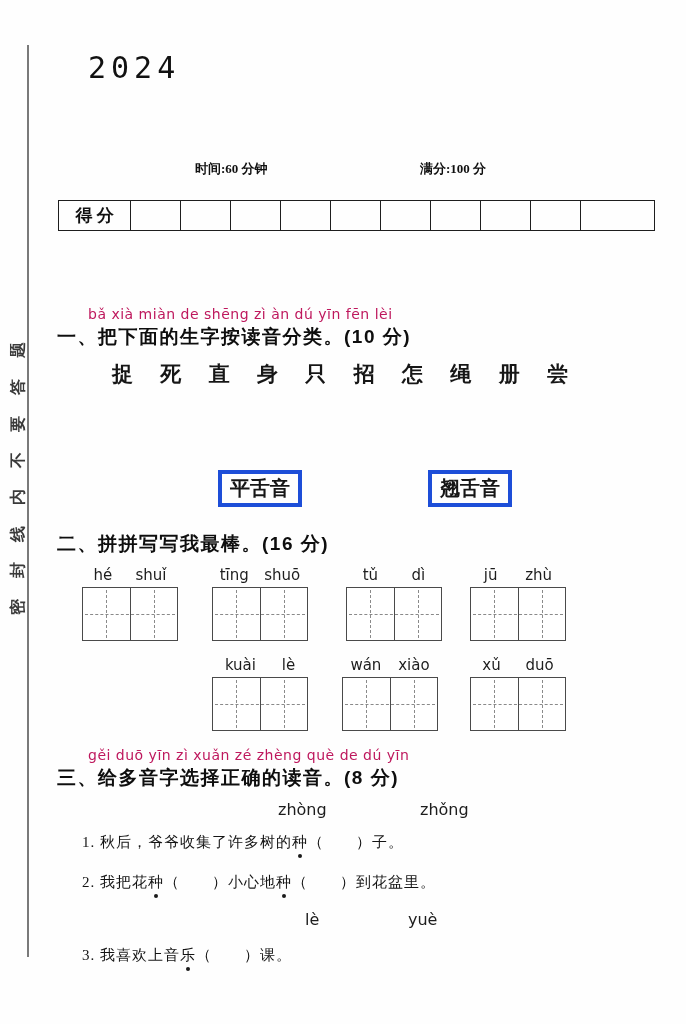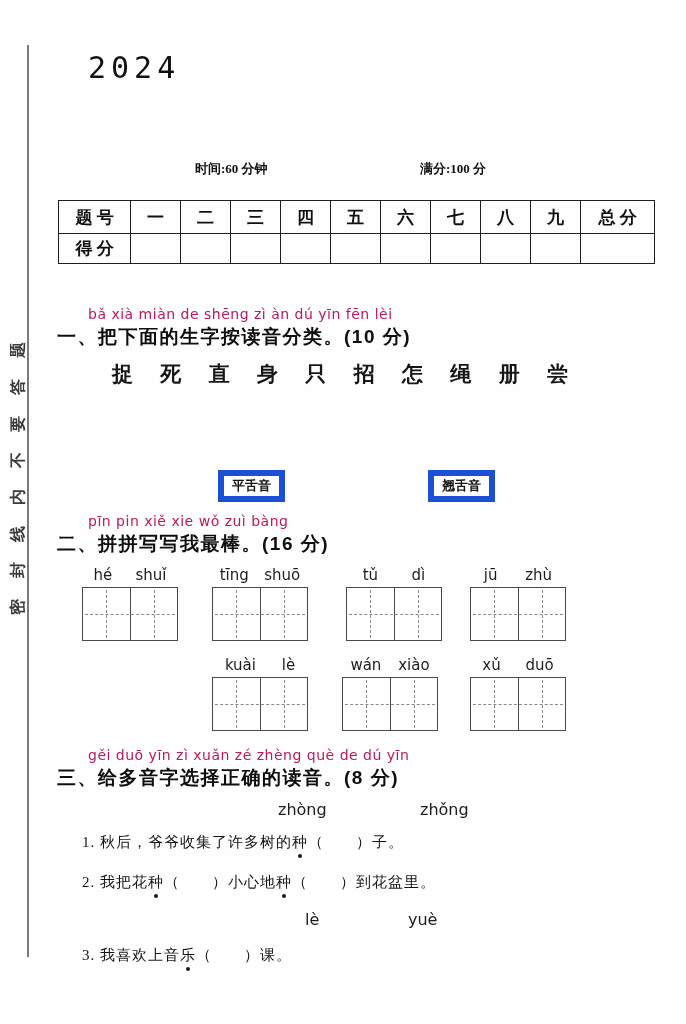--- a/index.html
+++ b/index.html
@@ -47,22 +47,22 @@
   }
   .heading {
     font-family:"Liberation Sans","DejaVu Sans",sans-serif;
     font-weight:700; font-size:19px; letter-spacing:1.5px; color:#0e0e0e; white-space:nowrap;
   }
   .char-row {
     left:112px; width:456px; display:flex; justify-content:space-between;
     font-size:21px; font-weight:600; color:#161616;
   }
   .tone-box {
-    border:6px solid #1d4ed8; padding:1px 8px;
-    font-size:13px; font-weight:700; color:#161616; white-space:nowrap;
+    border:4px solid #1d4ed8; padding:1px 8px;
+    font-size:20px; font-weight:700; color:#161616; white-space:nowrap;
   }
 
   
   .grid-unit { position:absolute; width:96px; }
   .grid-label {
     display:flex; justify-content:space-around; margin-bottom:3px;
     font-family:"DejaVu Sans","Liberation Sans",sans-serif;
     font-size:15px; color:#1d1d1d;
   }
   .grid-box {
@@ -119,33 +119,20 @@
         <col style="width:50px;">
       <col style="width:50px;">
         <col style="width:50px;">
         <col style="width:50px;">
         <col style="width:50px;">
       <col style="width:50px;">
         <col style="width:50px;">
         <col style="width:74px;">
     </colgroup>
     <tbody>
-        <tr class="hdr">
-      <td>题 号</td>
-      <td>一</td>
-      <td>二</td>
-      <td>三</td>
-      <td>四</td>
-      <td>五</td>
-      <td>六</td>
-      <td>七</td>
-      <td>八</td>
-      <td>九</td>
-      <td>总 分</td>
-    </tr>
     <tr class="scr">
       <td>得 分</td>
       <td></td>
       <td></td>
       <td></td>
       <td></td>
       <td></td>
       <td></td>
       <td></td>
       <td></td>
@@ -167,21 +154,20 @@
     <span>只</span>
     <span>招</span>
     <span>怎</span>
     <span>绳</span>
     <span>册</span>
     <span>尝</span>
   </div>
   <div class="abs tone-box" style="left:218px; top:470px;">平舌音</div>
   <div class="abs tone-box" style="left:428px; top:470px;">翘舌音</div>
 
-  <div class="abs pinyin" style="left:88px; top:513px;">pīn pin xiě xie wǒ zuì bàng</div>
   <div class="abs heading" style="left:57px; top:531px;">
     <span>二、拼拼写写我最棒。</span><span>(16 分)</span>
   </div>
 
   <div class="grid-unit" style="left:82px; top:566px;">
     <div class="grid-label">
       <span>hé</span>
       <span>shuǐ</span>
     </div>
     <div class="grid-box">

